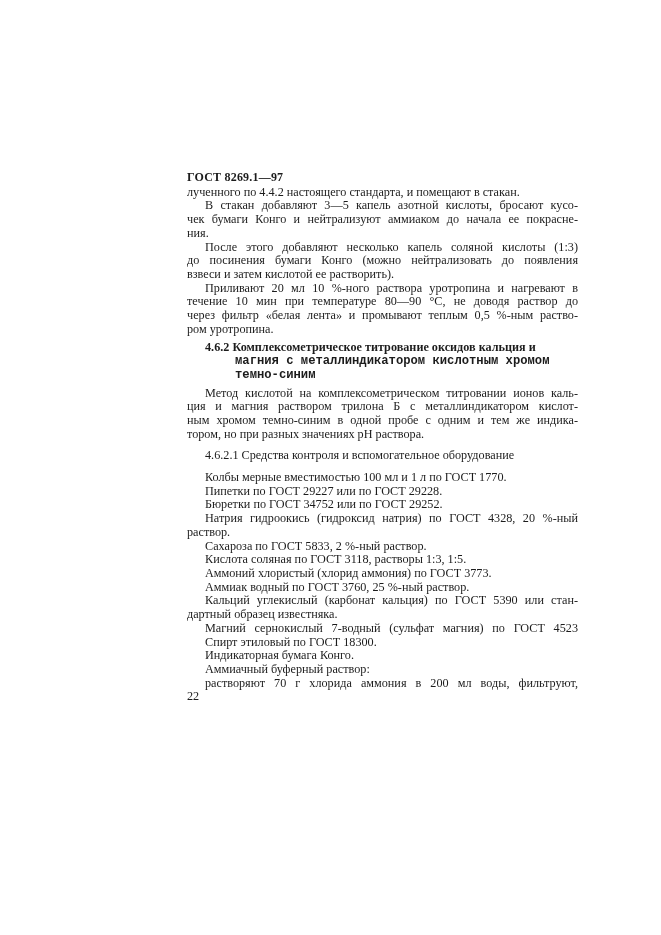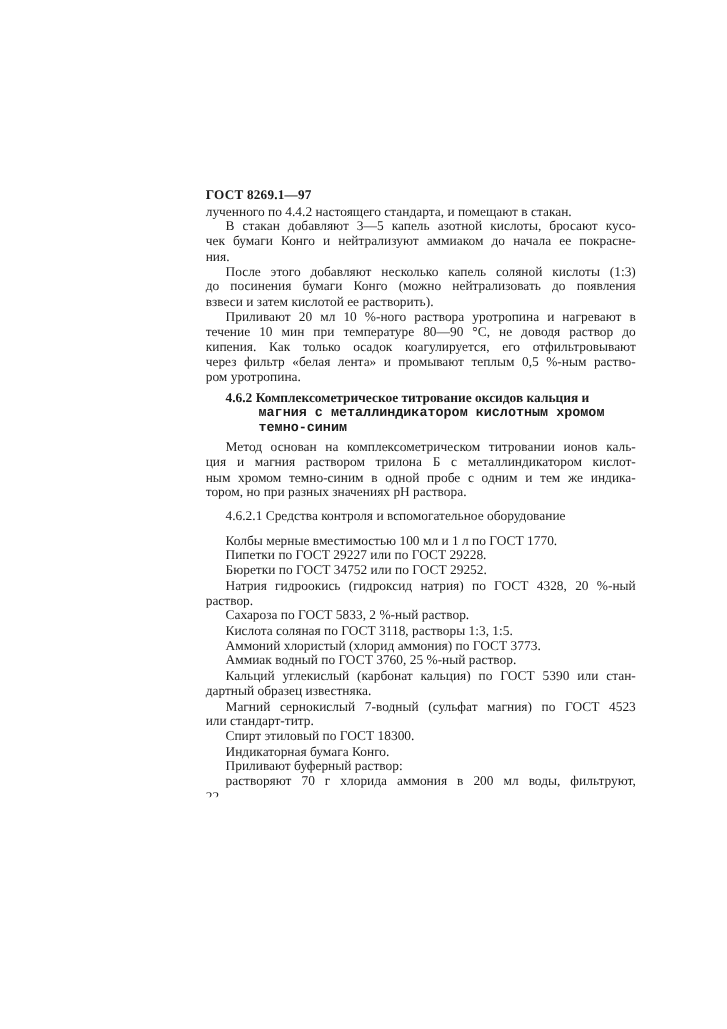--- a/index.html
+++ b/index.html
@@ -66,30 +66,29 @@
           <div class="line ind0">ния.</div>
         </div>
         <div class="block body">
           <div class="line ind1 fill">После этого добавляют несколько капель соляной кислоты (1:3)</div>
           <div class="line ind0 fill">до посинения бумаги Конго (можно нейтрализовать до появления</div>
           <div class="line ind0">взвеси и затем кислотой ее растворить).</div>
         </div>
         <div class="block body">
           <div class="line ind1 fill">Приливают 20 мл 10 %-ного раствора уротропина и нагревают в</div>
           <div class="line ind0 fill">течение 10 мин при температуре 80—90 °С, не доводя раствор до</div>
-          <div class="line ind0 fill">кипения. Как только осадок коагулируется, его отфильтровывают</div>
           <div class="line ind0 fill">через фильтр «белая лента» и промывают теплым 0,5 %-ным раство-</div>
           <div class="line ind0">ром уротропина.</div>
         </div>
         <div class="block h-bold">
           <div class="line ind1">4.6.2 Комплексометрическое титрование оксидов кальция и</div>
           <div class="line ind2">магния с металлиндикатором кислотным хромом темно-синим</div>
         </div>
         <div class="block body">
-          <div class="line ind1 fill">Метод основан на комплексометрическом титровании ионов каль-</div>
+          <div class="line ind1 fill">Метод кислотой на комплексометрическом титровании ионов каль-</div>
           <div class="line ind0 fill">ция и магния раствором трилона Б с металлиндикатором кислот-</div>
           <div class="line ind0 fill">ным хромом темно-синим в одной пробе с одним и тем же индика-</div>
           <div class="line ind0">тором, но при разных значениях pH раствора.</div>
         </div>
         <div class="block h-italic">
           <div class="line ind1">4.6.2.1 Средства контроля и вспомогательное оборудование</div>
         </div>
         <div class="block body">
           <div class="line ind1">Колбы мерные вместимостью 100 мл и 1 л по ГОСТ 1770.</div>
         </div>
@@ -114,30 +113,29 @@
         </div>
         <div class="block body">
           <div class="line ind1">Аммиак водный по ГОСТ 3760, 25 %-ный раствор.</div>
         </div>
         <div class="block body">
           <div class="line ind1 fill">Кальций углекислый (карбонат кальция) по ГОСТ 5390 или стан-</div>
           <div class="line ind0">дартный образец известняка.</div>
         </div>
         <div class="block body">
           <div class="line ind1 fill">Магний сернокислый 7-водный (сульфат магния) по ГОСТ 4523</div>
-          <div class="line ind0">или стандарт-титр.</div>
         </div>
         <div class="block body">
           <div class="line ind1">Спирт этиловый по ГОСТ 18300.</div>
         </div>
         <div class="block body">
           <div class="line ind1">Индикаторная бумага Конго.</div>
         </div>
         <div class="block body">
-          <div class="line ind1">Приливают буферный раствор:</div>
+          <div class="line ind1">Аммиачный буферный раствор:</div>
         </div>
         <div class="block body">
           <div class="line ind1 fill">растворяют 70 г хлорида аммония в 200 мл воды, фильтруют,</div>
         </div>
       </div>
     <div class="page-number">22</div>
   </div>
 </div>
 
 </body></html>

